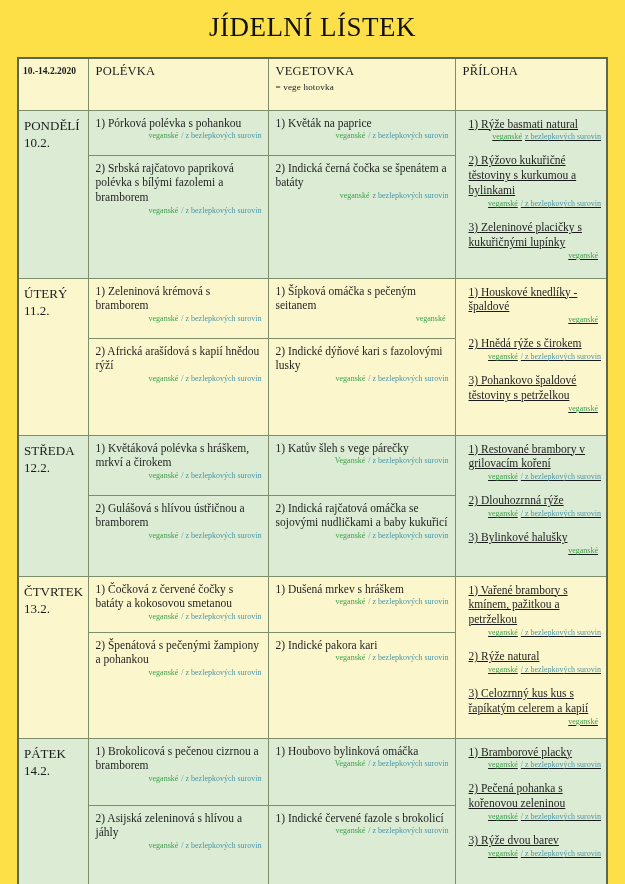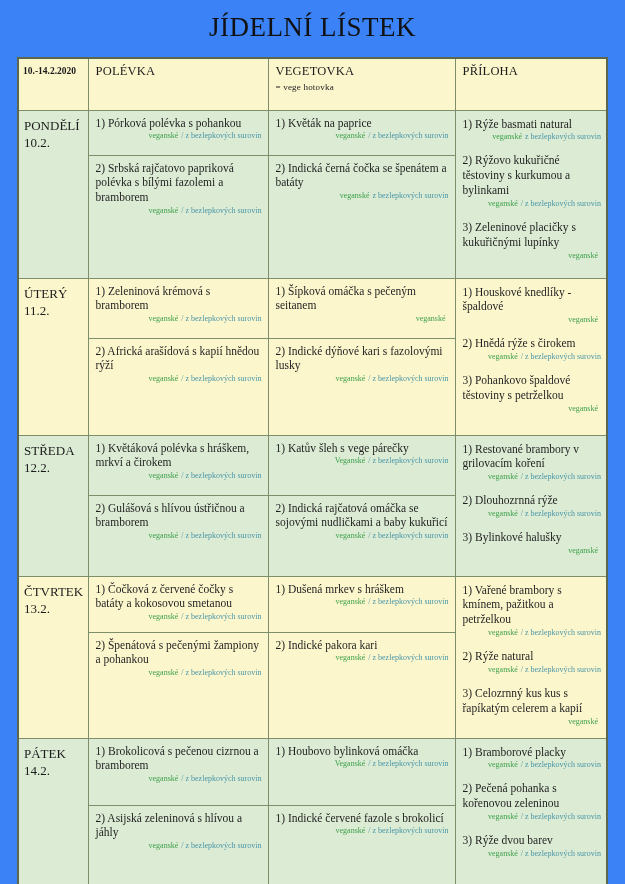--- a/index.html
+++ b/index.html
@@ -1,17 +1,17 @@
 <!DOCTYPE html>
 <html><head>
 <meta charset="utf-8">
 <style>
   html,body { margin:0; padding:0; background:#ffffff; }
   .page {
-    width:625px; height:884px; background:#3b82f6;
+    width:625px; height:884px; background:#fde047;
     font-family:"Liberation Serif", serif; color:#1b1b1b;
     position:relative; overflow:hidden;
   }
   .title {
     text-align:center; font-size:27px; font-weight:normal;
     letter-spacing:0.5px; padding-top:12px; margin:0 0 14px 0; color:#111;
   }
   table.menu {
     border-collapse:collapse; table-layout:fixed;
     width:589px; margin:0 auto;
@@ -32,21 +32,21 @@
   .day-name { font-size:13px; white-space:nowrap; line-height:1.35; }
   .day-date { font-size:13px; line-height:1.35; }
 
   
   td.dish-cell { padding:5px 6px 3px 7px; }
   .dish { font-size:11.5px; line-height:1.3; color:#1f1f1f; }
   .tags { font-size:8px; line-height:1.25; margin-top:1px;text-align:right; }
   .tag-vegan { color:#3fa14d; }
   .tag-gf    { color:#4b97a8; margin-left:3px; }
 
-  td.side-cell { padding:6px 5px 3px 7px; }
+  td.side-cell { padding:6px 5px 3px 13px;text-decoration:underline; }
   .side-item { margin-bottom:11px; }
   .side-item:last-child { margin-bottom:0; }
 
   
   tbody.mon tr.r1 { height:45px; }  tbody.mon tr.r2 { height:123px;border-radius:8px; }
   tbody.tue tr.r1 { height:60px; }  tbody.tue tr.r2 { height:97px;margin-top:16px;  }
   tbody.wed tr.r1 { height:60px; }  tbody.wed tr.r2 { height:81px;  }
   tbody.thu tr.r1 { height:56px; }  tbody.thu tr.r2 { height:106px;border-radius:28px; }
   tbody.fri tr.r1 { height:67px; }  tbody.fri tr.r2 { height:81px;border-radius:9px;  }
 </style>

